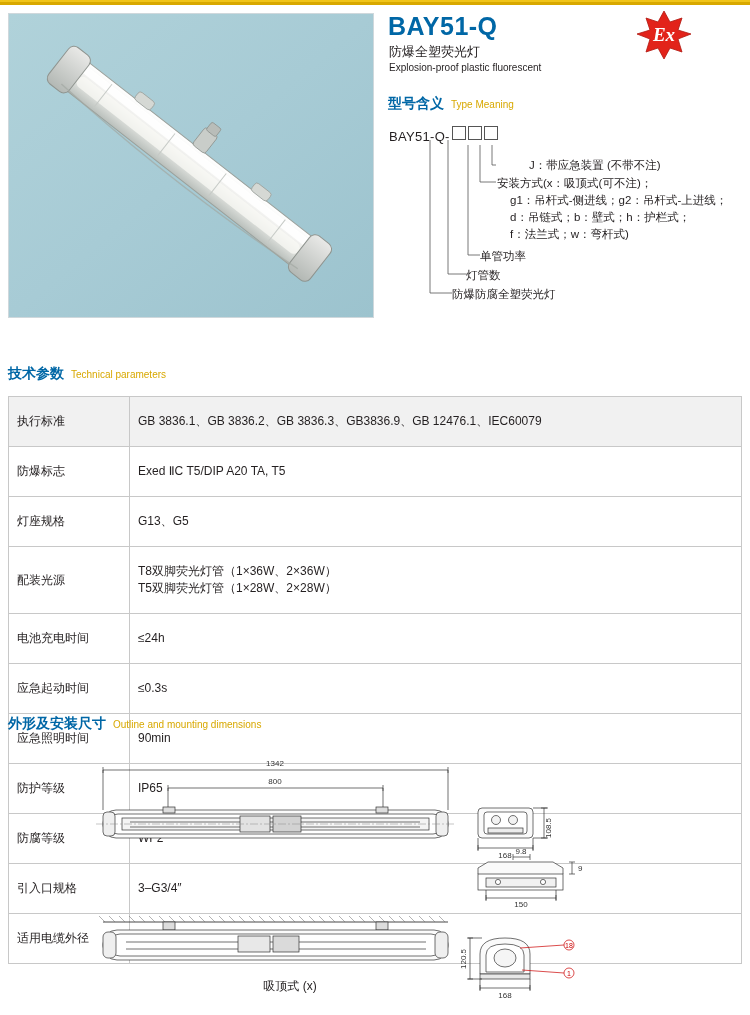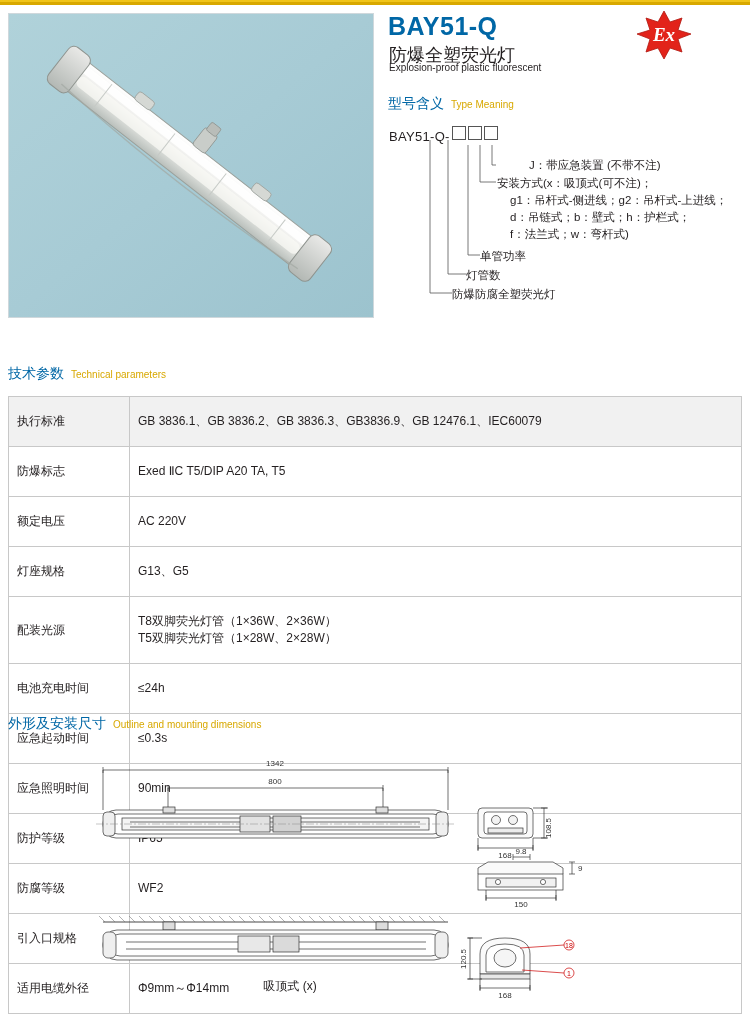--- a/index.html
+++ b/index.html
@@ -46,21 +46,21 @@
     position: absolute;
     left: 388px; top: 12px;
     font-size: 25px;
     font-weight: bold;
     color: #0067a6;
     letter-spacing: 0.5px;
   }
   .title-cn {
     position: absolute;
     left: 389px; top: 43px;
-    font-size: 18px;
+    font-size: 13px;
     color: #231f20;
     font-family: Liberation Serif, serif;
   }
   .title-en {
     position: absolute;
     left: 389px; top: 62px;
     font-size: 10px;
     color: #231f20;
   }
   .ex-badge {
@@ -69,21 +69,21 @@
     width: 56px; height: 50px;
   }
 
   
   .sec-head {
     position: absolute;
     white-space: nowrap;
   }
   .sec-head .cn {
     font-size: 14px;
-    font-weight: normal;
+    font-weight: bold;
     color: #0067a6;
   }
   .sec-head .en {
     font-size: 10px;
     color: #d8a800;
     margin-left: 7px;
   }
 
   
   .tm-head { left: 388px; top: 94px; }
@@ -267,24 +267,20 @@
 
 <table class="params">
   <tbody>
     <tr class="alt">
       <td class="label">执行标准</td>
       <td class="value">GB 3836.1、GB 3836.2、GB 3836.3、GB3836.9、GB 12476.1、IEC60079</td>
     </tr>
     <tr>
       <td class="label">防爆标志</td>
       <td class="value">Exed ⅡC T5/DIP A20 TA, T5</td>
-    </tr>
-    <tr>
-      <td class="label">额定电压</td>
-      <td class="value">AC 220V</td>
     </tr>
     <tr>
       <td class="label">灯座规格</td>
       <td class="value">G13、G5</td>
     </tr>
     <tr>
       <td class="label">配装光源</td>
       <td class="value" style="white-space:pre-line">T8双脚荧光灯管（1×36W、2×36W）
 T5双脚荧光灯管（1×28W、2×28W）</td>
     </tr>

